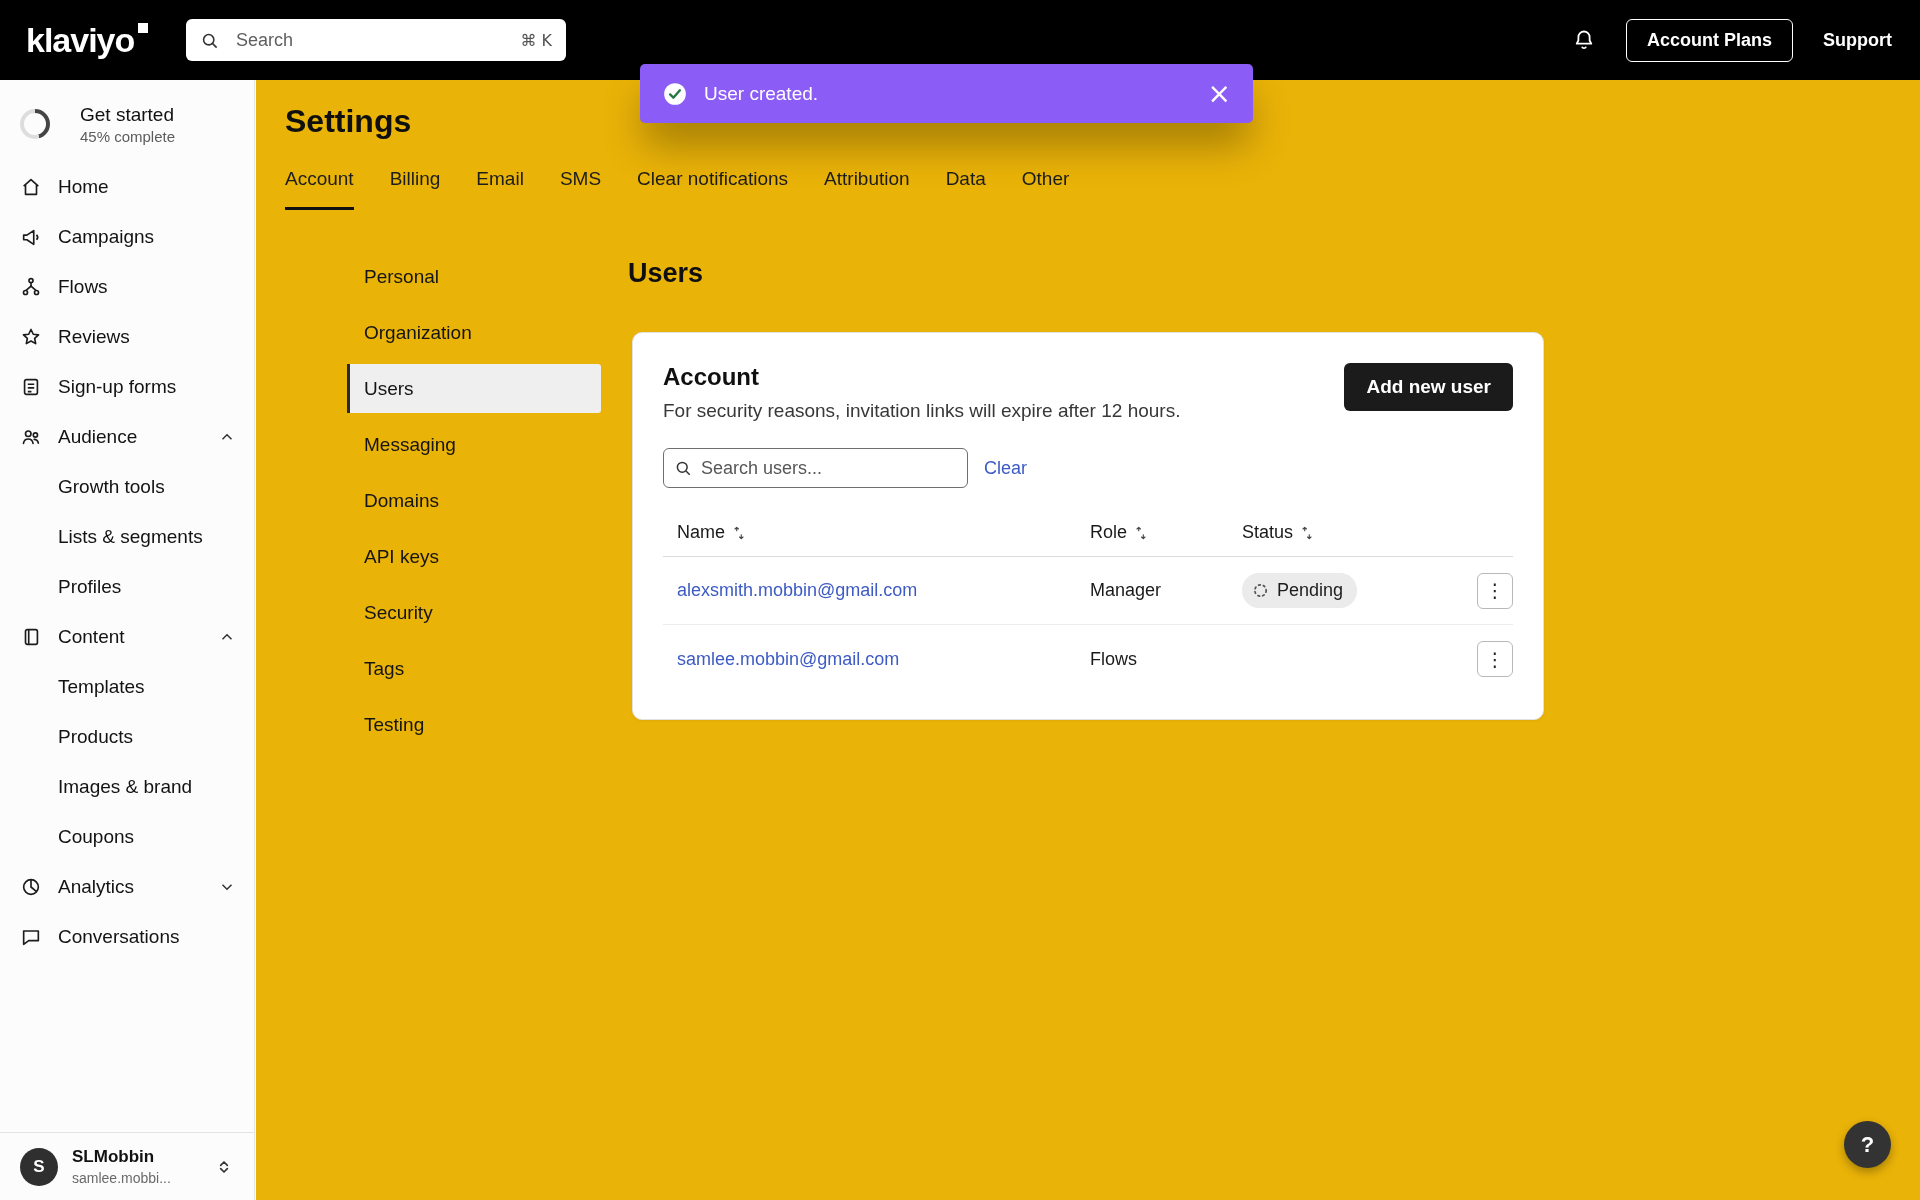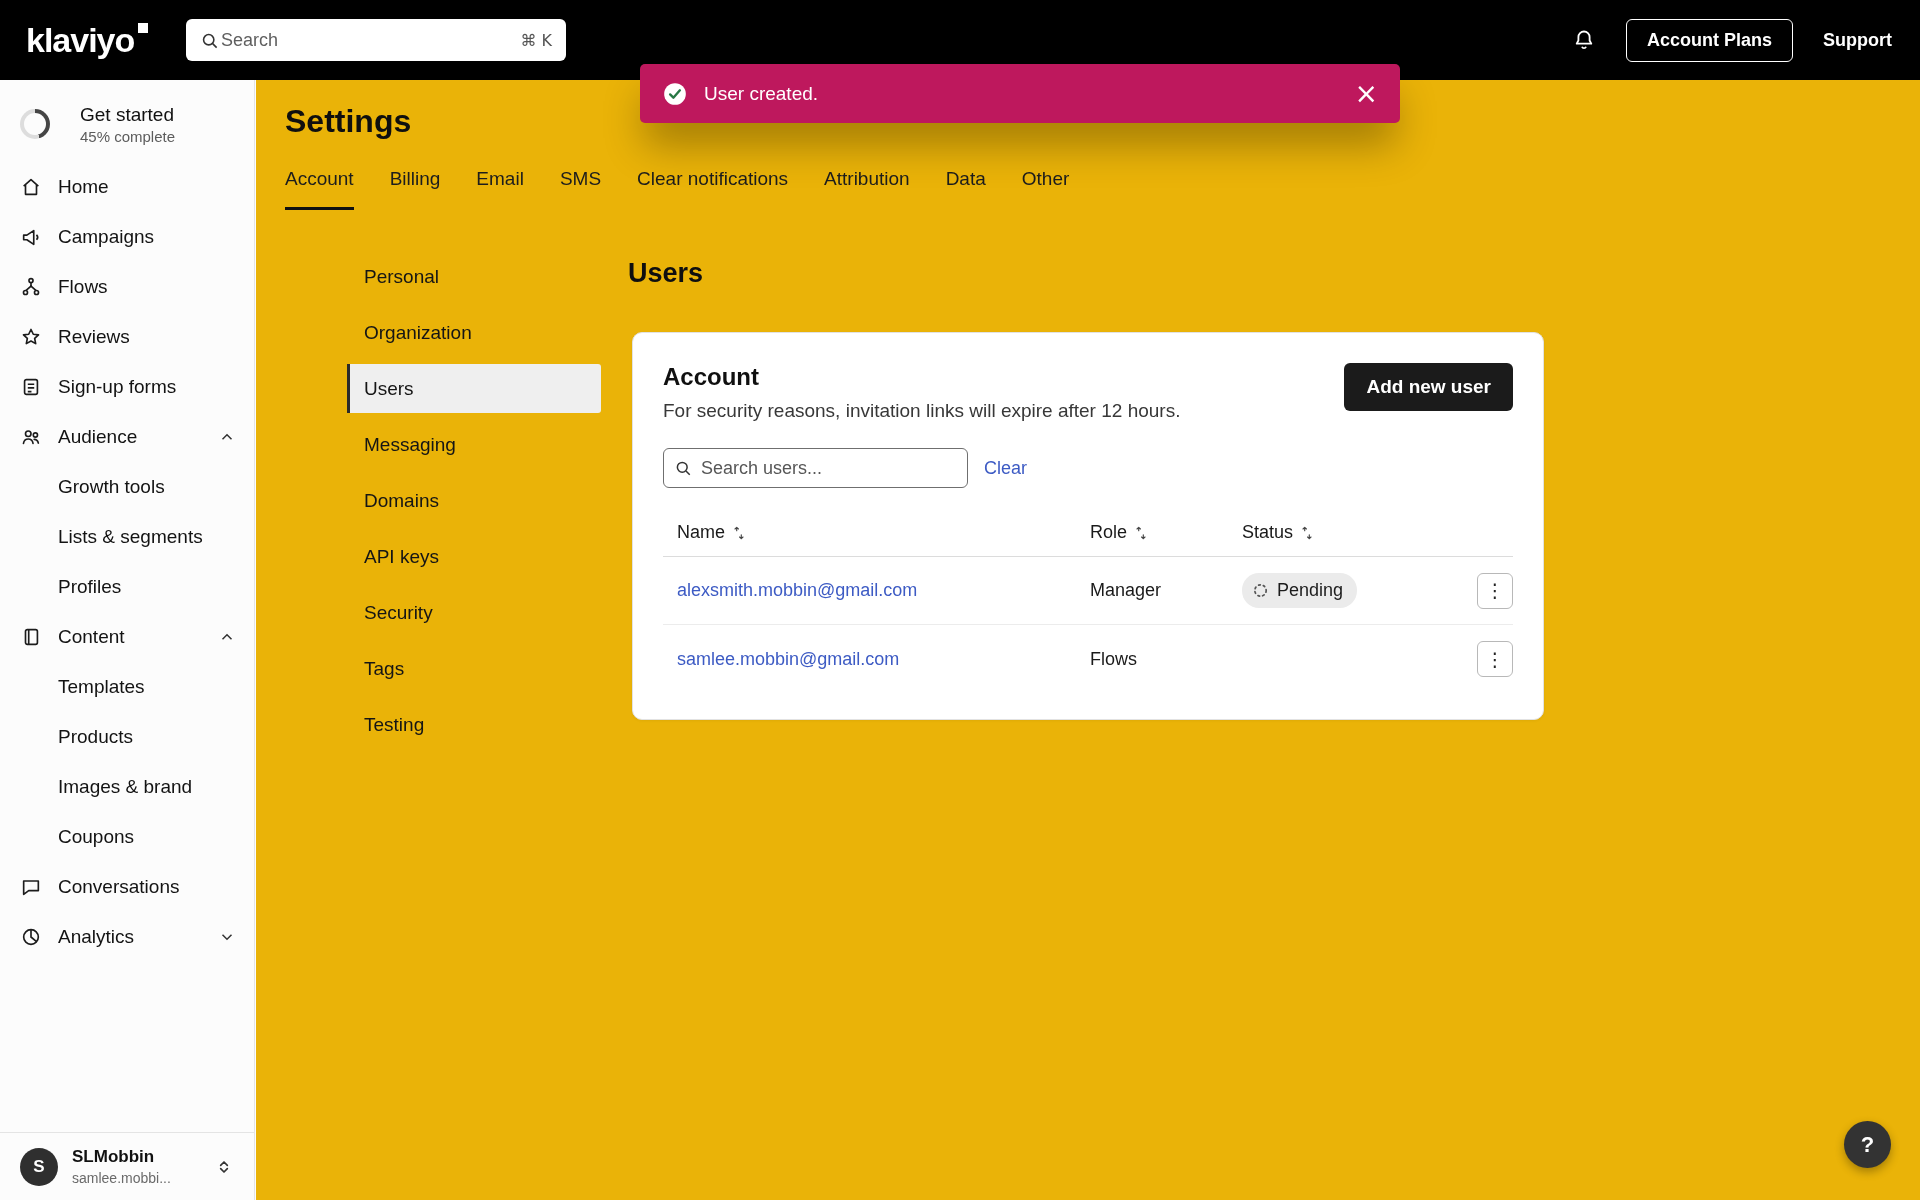--- a/index.html
+++ b/index.html
@@ -10,33 +10,33 @@
   }
   svg { display:block; }
 
   
   .topbar { position:absolute; left:0; top:0; width:1920px; height:80px; background:#000;
             display:flex; align-items:center; z-index:20; }
   .logo { color:#fff; font-size:34px; font-weight:700; letter-spacing:-1px; margin-left:26px;
           position:relative; padding-right:16px; }
   .logo::after { content:""; position:absolute; right:2px; top:2px; width:10px; height:10px; background:#fff; }
   .topsearch { position:absolute; left:186px; top:19px; width:380px; height:42px; background:#fff;
-               border-radius:6px; display:flex; align-items:center; padding:0 14px; gap:2px; }
+               border-radius:6px; display:flex; align-items:center; padding:0 14px; gap:17px; }
   .topsearch input { border:none; outline:none; flex:1; font-size:18px; color:#222;
                      font-family:"Liberation Sans",sans-serif; background:transparent; }
   .topsearch input::placeholder { color:#5f5f5f; }
   .shortcut { color:#555; font-size:16px; font-family:"DejaVu Sans",sans-serif; white-space:nowrap; }
   .topbar-right { position:absolute; right:28px; top:0; height:80px; display:flex; align-items:center; gap:30px; }
   .icon-btn { background:none; border:none; cursor:pointer; }
   .btn-outline { background:transparent; border:1px solid #fff; color:#fff; font-size:18px; font-weight:600;
                  padding:10px 20px; border-radius:6px; font-family:"Liberation Sans",sans-serif; cursor:pointer; }
   .toplink { color:#fff; font-size:18px; font-weight:600; text-decoration:none; }
 
   
-  .toast { position:absolute; left:640px; top:64px; width:760px; height:59px; background:#be185d;
+  .toast { position:absolute; left:640px; top:64px; width:613px; height:59px; background:#8b5cf6;
            border-radius:5px; display:flex; align-items:center; padding:16px 22px; gap:16px; color:#fff;
            z-index:30; box-shadow:0 26px 40px -4px rgba(0,0,0,0.30); }
   .toast-msg { font-size:19px; }
   .toast-close { margin-left:auto; background:none; border:none; color:#fff; font-size:28px; line-height:1;
                  cursor:pointer; font-family:"DejaVu Sans",sans-serif; }
 
   
   .sidebar { position:absolute; left:0; top:80px; width:255px; bottom:0; background:#fcfcfc;
              border-right:1px solid #e4e4e4; padding-top:18px; }
   .getstarted { display:flex; align-items:center; gap:30px; padding:0 20px; height:52px; cursor:pointer; }
@@ -269,40 +269,40 @@
     </div>
     <div class="nav-item nav-sub">
       <span>Images &amp; brand</span>
     </div>
     <div class="nav-item nav-sub">
       <span>Coupons</span>
     </div>
 
     <div class="nav-item">
       <span class="nicon">
-        <svg width="22" height="22" viewBox="0 0 24 24" fill="none" stroke="currentColor" stroke-width="1.8" stroke-linejoin="round">
-          <path d="M4 5.5h16v10.5H9.5L4 20V5.5z"></path>
-        </svg>
-        </span>
-      <span>Conversations</span>
-    </div>
-
-    <div class="nav-item">
-      <span class="nicon">
         <svg width="22" height="22" viewBox="0 0 24 24" fill="none" stroke="currentColor" stroke-width="1.8">
           <circle cx="12" cy="12" r="8"></circle>
             <path d="M12 4v8l6 5"></path>
         </svg>
         </span>
       <span>Analytics</span>
       <span class="chev">
         <svg width="18" height="18" viewBox="0 0 24 24" fill="none" stroke="currentColor" stroke-width="2">
             <polyline points="6,9 12,15 18,9"></polyline>
           </svg>
       </span>
+    </div>
+
+    <div class="nav-item">
+      <span class="nicon">
+        <svg width="22" height="22" viewBox="0 0 24 24" fill="none" stroke="currentColor" stroke-width="1.8" stroke-linejoin="round">
+          <path d="M4 5.5h16v10.5H9.5L4 20V5.5z"></path>
+        </svg>
+        </span>
+      <span>Conversations</span>
     </div>
   </div>
 
   <div class="sidebar-user">
     <span class="avatar">S</span>
     <span>
       <div class="su-name">SLMobbin</div>
       <div class="su-mail">samlee.mobbi...</div>
     </span>
     <span class="su-chev">

